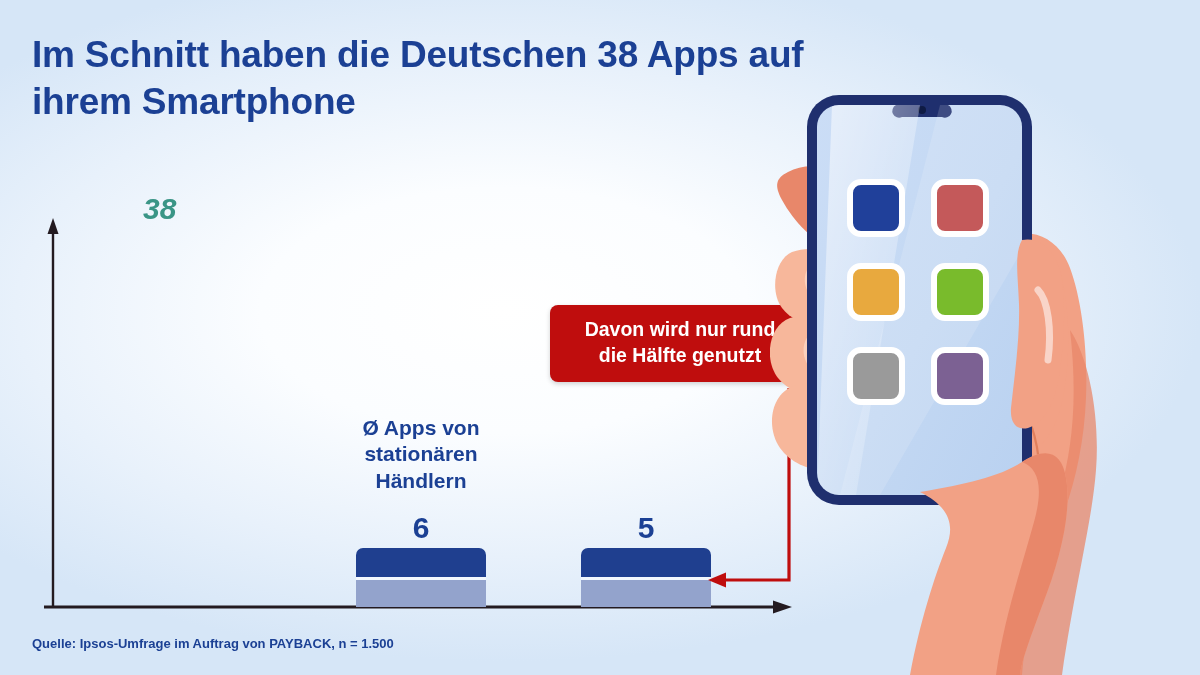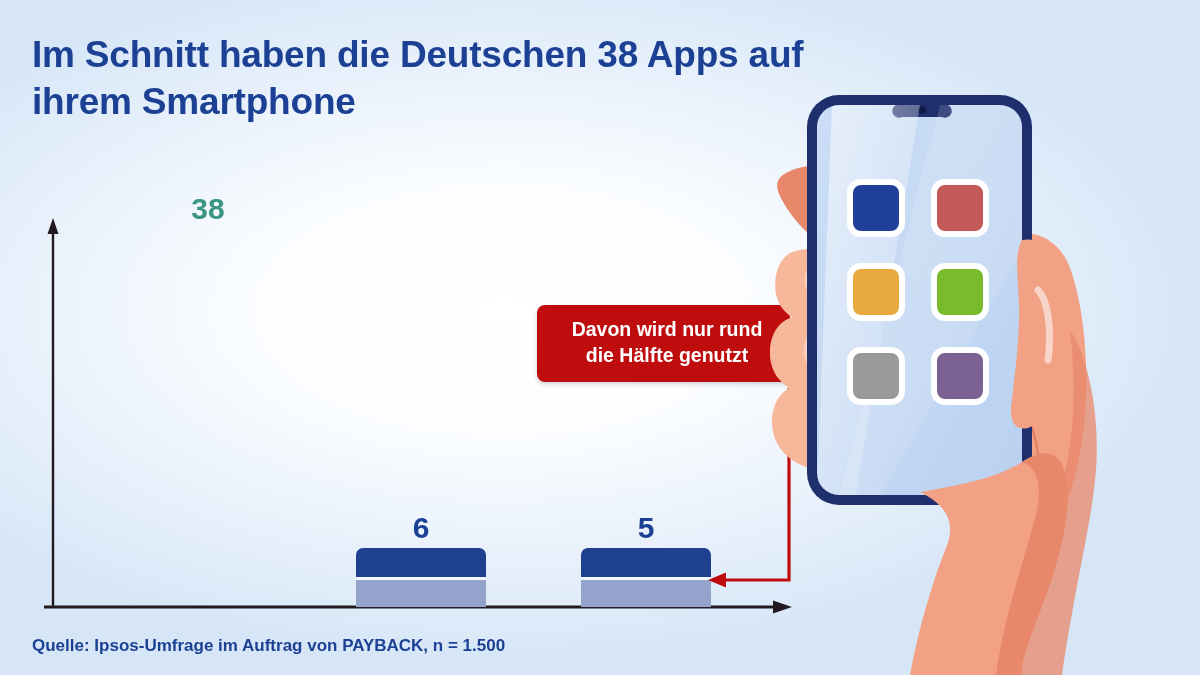--- a/index.html
+++ b/index.html
@@ -69,24 +69,25 @@
     right: 0;
     bottom: 177px;
     text-align: center;
     color: #ffffff;
     font-size: 22px;
     font-weight: bold;
   }
   .bar-value-top {
     position: absolute;
     width: 130px;
-    text-align: center;
+    text-align: left;
     color: #3a9586;
     font-size: 30px;
     font-weight: bold;
+    font-style: italic;
   }
   .bar-small {
     position: absolute;
     width: 130px;
   }
   .bar-small .seg-top {
     height: 32px;
     border-radius: 7px 7px 0 0;
     background: #1f3f8f;
     border-bottom: 3px solid #f2f7fd;
@@ -110,42 +111,42 @@
     width: 130px;
     text-align: center;
     color: #1b4094;
     font-size: 30px;
     font-weight: bold;
   }
 
   
   .callout {
     position: absolute;
-    left: 537px;
+    left: 550px;
     top: 305px;
     width: 253px;
     padding: 12px 14px 14px 21px;
     box-sizing: border-box;
     background: #bf0d0d;
     border-radius: 8px 8px 0 8px;
     color: #ffffff;
     font-size: 19.5px;
     font-weight: bold;
     line-height: 1.32;
     text-align: center;
     box-shadow: 0 2px 5px rgba(0,0,0,0.18);
   }
 
   
   .source {
     position: absolute;
     left: 32px;
     top: 636px;
     color: #1b4094;
-    font-size: 17px;
+    font-size: 13px;
     font-weight: bold;
   }
 
   
   .illustration {
     position: absolute;
     left: 770px;
     top: 0px;
     width: 430px;
     height: 675px;
@@ -164,20 +165,21 @@
     <line x1="53" y1="228" x2="53" y2="608" stroke="#231a20" stroke-width="2.4"></line>
     <polygon points="53,218 47.5,234 58.5,234" fill="#231a20"></polygon>
 
     <line x1="44" y1="607" x2="780" y2="607" stroke="#231a20" stroke-width="2.8"></line>
     <polygon points="792,607 773,600.5 773,613.5" fill="#231a20"></polygon>
   </svg>
 
   <div class="bar-value-top" style="left:143px; top:192px;">38</div>
 
 
+  <div class="bar-small-label" style="left:331px; top:415px;">Ø Apps von stationären Händlern</div>
 
   <div class="bar-small-value" style="left:356px; top:511px;">6</div>
 
   <div class="bar-small" style="left:356px; top:548px;">
     <div class="seg-top"></div>
     <div class="seg-bottom"></div>
   </div>
 
 
   <div class="bar-small-value" style="left:581px; top:511px;">5</div>

